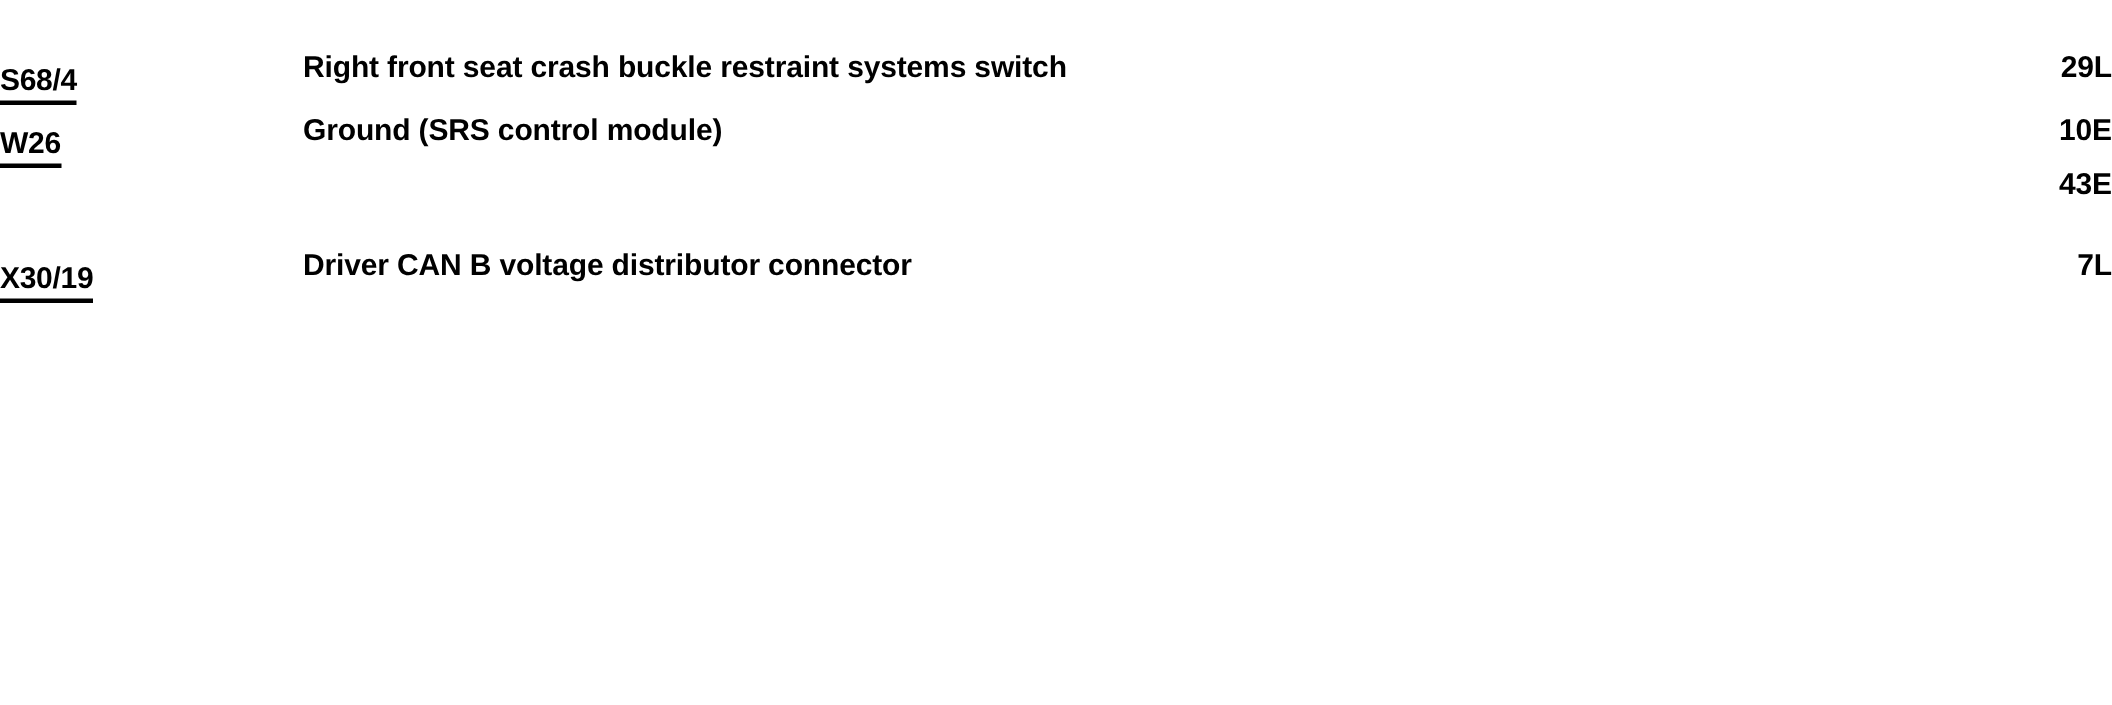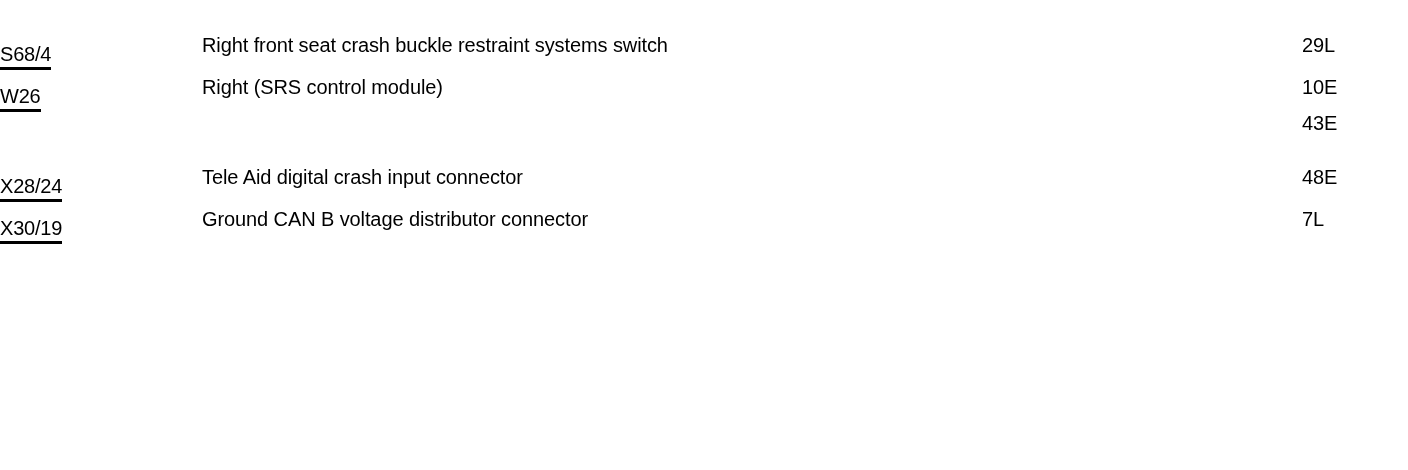--- a/index.html
+++ b/index.html
@@ -22,20 +22,21 @@
     height: 470px;
     background: #ffffff;
     padding-top: 24px;
     box-sizing: border-box;
   }
 
   .index-table {
     width: 1408px;
     border-collapse: collapse;
     table-layout: fixed;
+    font-weight: bold;
   }
 
   .index-table tr { vertical-align: top; }
 
   .col-code     { width: 202px; }
   .col-desc     { width: 1100px; }
   .col-location { width: 106px; }
 
   .index-table td {
     padding: 0;
@@ -72,20 +73,21 @@
     font-size: 20px;
   }
   .cell-desc .desc-wrap {
     display: block;
     height: 42px;
     line-height: 42px;
   }
 
   
   .cell-location {
+    text-align: right;
     padding-right: 48px;
     white-space: nowrap;
     font-size: 20px;
   }
   .loc-line {
     display: block;
     height: 30px;
     line-height: 30px;
   }
   .loc-line:first-child { height: 42px; line-height: 42px; }
@@ -113,47 +115,36 @@
           </td>
           <td class="cell-location">
             <span class="loc-line">29L</span>
           </td>
         </tr>
         <tr>
           <td class="cell-code">
             <span class="code-wrap"><span class="code-text">W26</span></span>
           </td>
           <td class="cell-desc">
-            <span class="desc-wrap">Right (SRS control module)</span>
+            <span class="desc-wrap">Ground (SRS control module)</span>
           </td>
           <td class="cell-location">
             <span class="loc-line">10E</span>
             <span class="loc-line">43E</span>
           </td>
         </tr>
         <tr class="spacer-row">
           <td colspan="3"></td>
         </tr>
         <tr>
           <td class="cell-code">
-            <span class="code-wrap"><span class="code-text">X28/24</span></span>
-          </td>
-          <td class="cell-desc">
-            <span class="desc-wrap">Tele Aid digital crash input connector</span>
-          </td>
-          <td class="cell-location">
-            <span class="loc-line">48E</span>
-          </td>
-        </tr>
-        <tr>
-          <td class="cell-code">
             <span class="code-wrap"><span class="code-text">X30/19</span></span>
           </td>
           <td class="cell-desc">
-            <span class="desc-wrap">Ground CAN B voltage distributor connector</span>
+            <span class="desc-wrap">Driver CAN B voltage distributor connector</span>
           </td>
           <td class="cell-location">
             <span class="loc-line">7L</span>
           </td>
         </tr>
       </tbody>
   </table>
 </div>
 
 </body></html>

